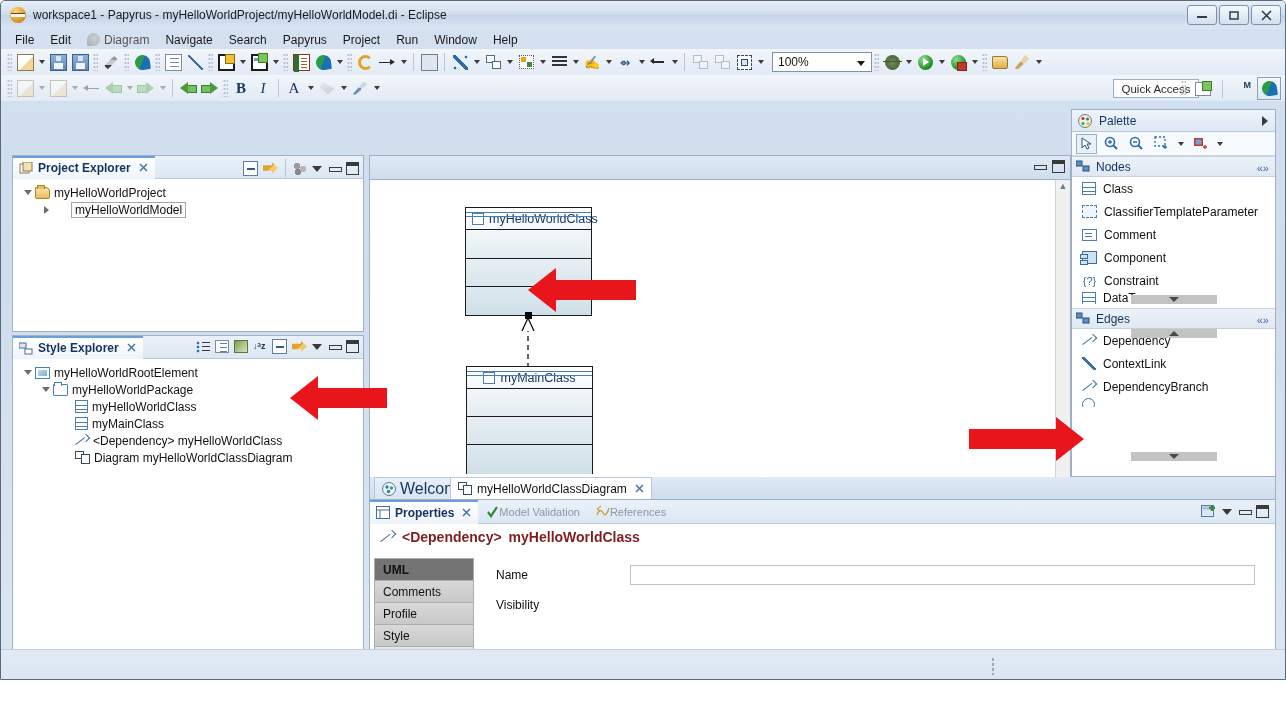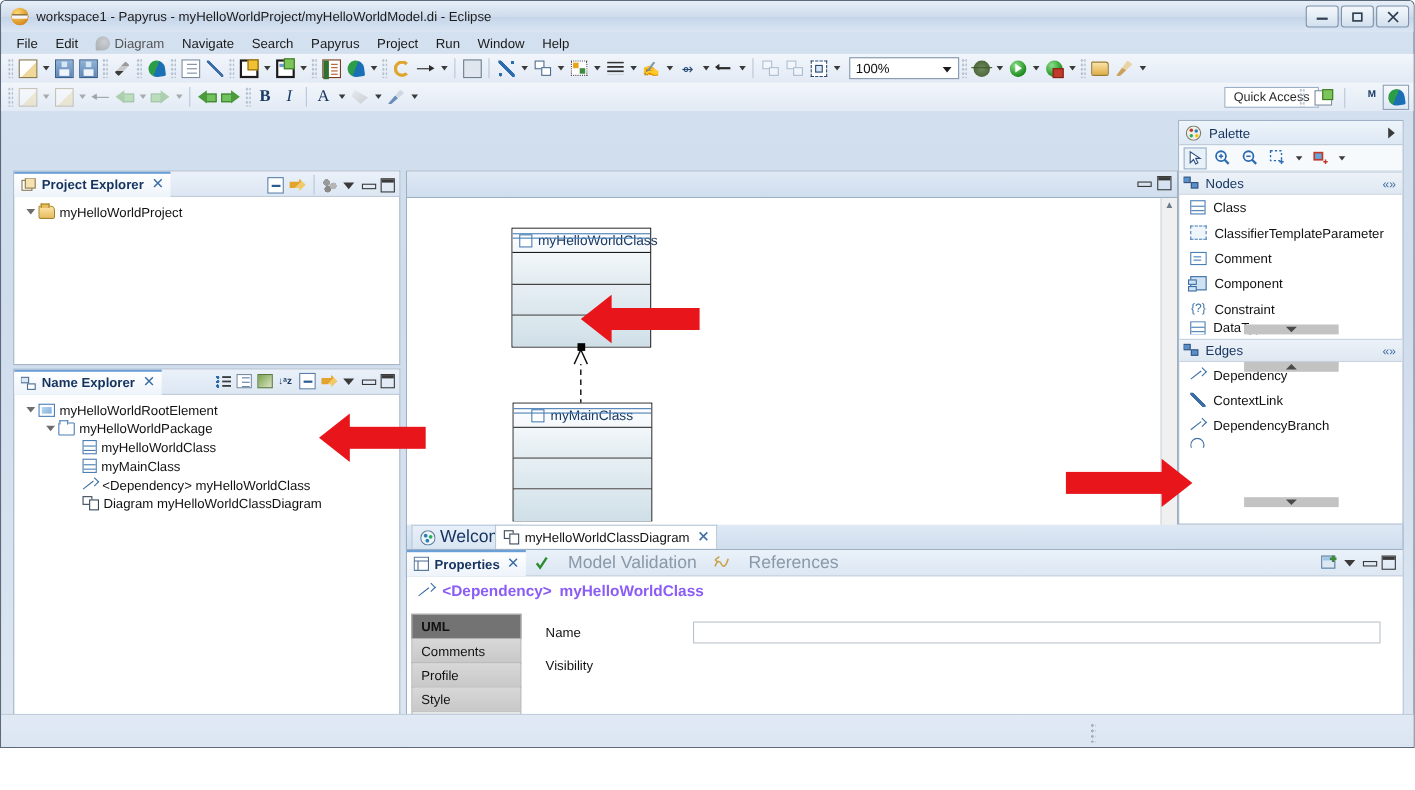--- a/index.html
+++ b/index.html
@@ -356,25 +356,25 @@
   .prop-panel { position:absolute; background:#fff; border:1px solid #9eb0c4; }
   .prop-tabbar {
     height:24px; background:linear-gradient(to bottom,#eaf1f9,#dce7f3);
     display:flex; align-items:center; border-bottom:1px solid #b9c8d8; position:relative;
   }
   .prop-tab-active {
     height:24px; display:flex;align-items:center;gap:5px;padding:0 7px 0 6px;
     background:linear-gradient(to bottom,#ffffff,#eef4fb); border-top:2px solid #6a9fd8;
     font-size:12px; color:#14335e; font-weight:bold;
   }
-  .prop-tab { height:24px;display:flex;align-items:center;gap:17px;padding:0 8px;
-    font-size:16px;color:#8a98a8; }
+  .prop-tab { height:24px;display:flex;align-items:center;gap:0;padding:0 8px;
+    font-size:11px;color:#8a98a8; }
   .prop-header {
     height: 26px; display:flex; align-items:center; gap:7px; padding-left:10px;
-    font-size: 14px; color:#8b5cf6; font-weight:bold;
+    font-size: 14px; color:#7f1d1d; font-weight:bold;
     background:#fff;
   }
   .prop-body { position:absolute; left:0; right:0; top:50px; bottom:0; display:flex; background:#fff; }
   .prop-sidetabs { width:100px; margin:8px 0 0 4px; position:relative; }
   .pst {
     height:22px; display:flex;align-items:center; padding-left:8px;
     font-size:12px; color:#111;
     background: linear-gradient(to bottom,#d8d8d8,#c8c8c8);
     border:1px solid #aeaeae; border-bottom:none;
   }
@@ -677,33 +677,40 @@
         </div>
       </div>
       <div class="tree">
         <div class="tree-row" style="padding-left:4px">
           <span class="tw">
               <span class="twist-open"></span>
             </span>
           <span class="t-ic ic-folderprj"></span>
           <span>myHelloWorldProject</span>
         </div>
+        <div class="tree-row" style="padding-left:22px">
+          <span class="tw">
+              <span class="twist-closed"></span>
+            </span>
+          <span class="t-ic"><span class="ic-papyrus" style="width:14px;height:14px"></span></span>
+          <span class="sel-box">myHelloWorldModel</span>
+        </div>
       </div>
     </div>
 
     <div class="panel" style="left:11px; top:186px; width:352px; height:392px;">
       <div class="panel-tabbar">
         <div class="panel-tab">
           <span class="t-ic" style="width:14px;height:13px;margin:0">
             <svg width="14" height="13">
                 <rect x="0" y="1" width="7" height="5" fill="#dbe7f3" stroke="#4a6c93"></rect>
                 <rect x="6" y="7" width="7" height="5" fill="#fff" stroke="#4a6c93"></rect>
               </svg>
           </span>
-          <span>Name Explorer</span>
+          <span>Style Explorer</span>
           <span class="tab-close">
             <svg width="9" height="9">
                 <path d="M1 1 L8 8 M8 1 L1 8" stroke="#3b6ea5" stroke-width="1.4"></path>
               </svg>
           </span>
         </div>
         <div class="panel-tools" style="right:4px">
           <span class="pt-list"></span>
           <span class="pt-ic pt-tree2"></span>
           <span class="pt-ic pt-edit"></span>

